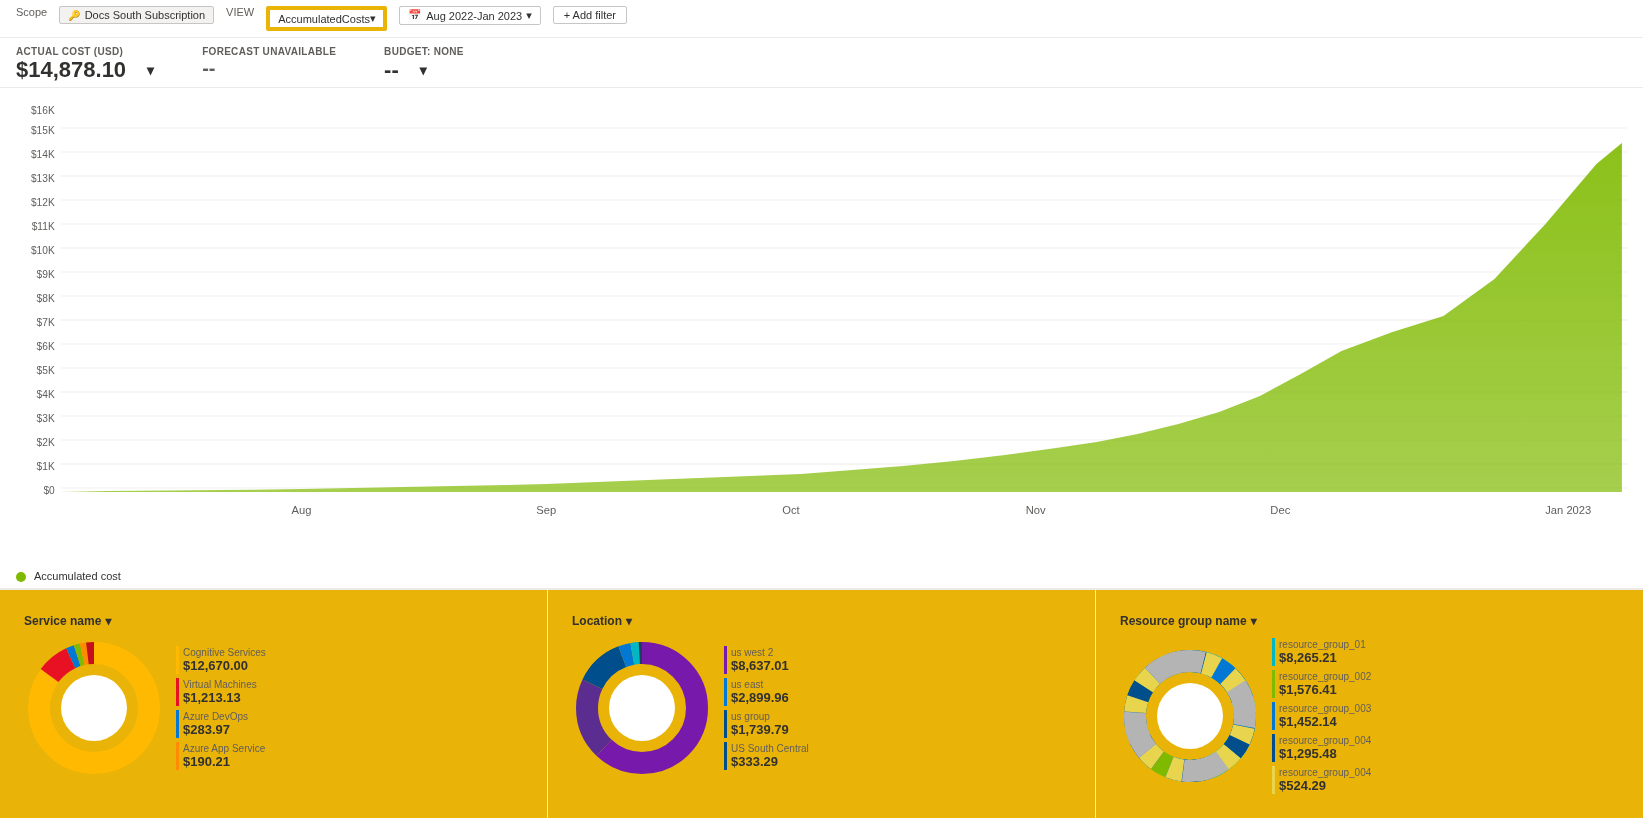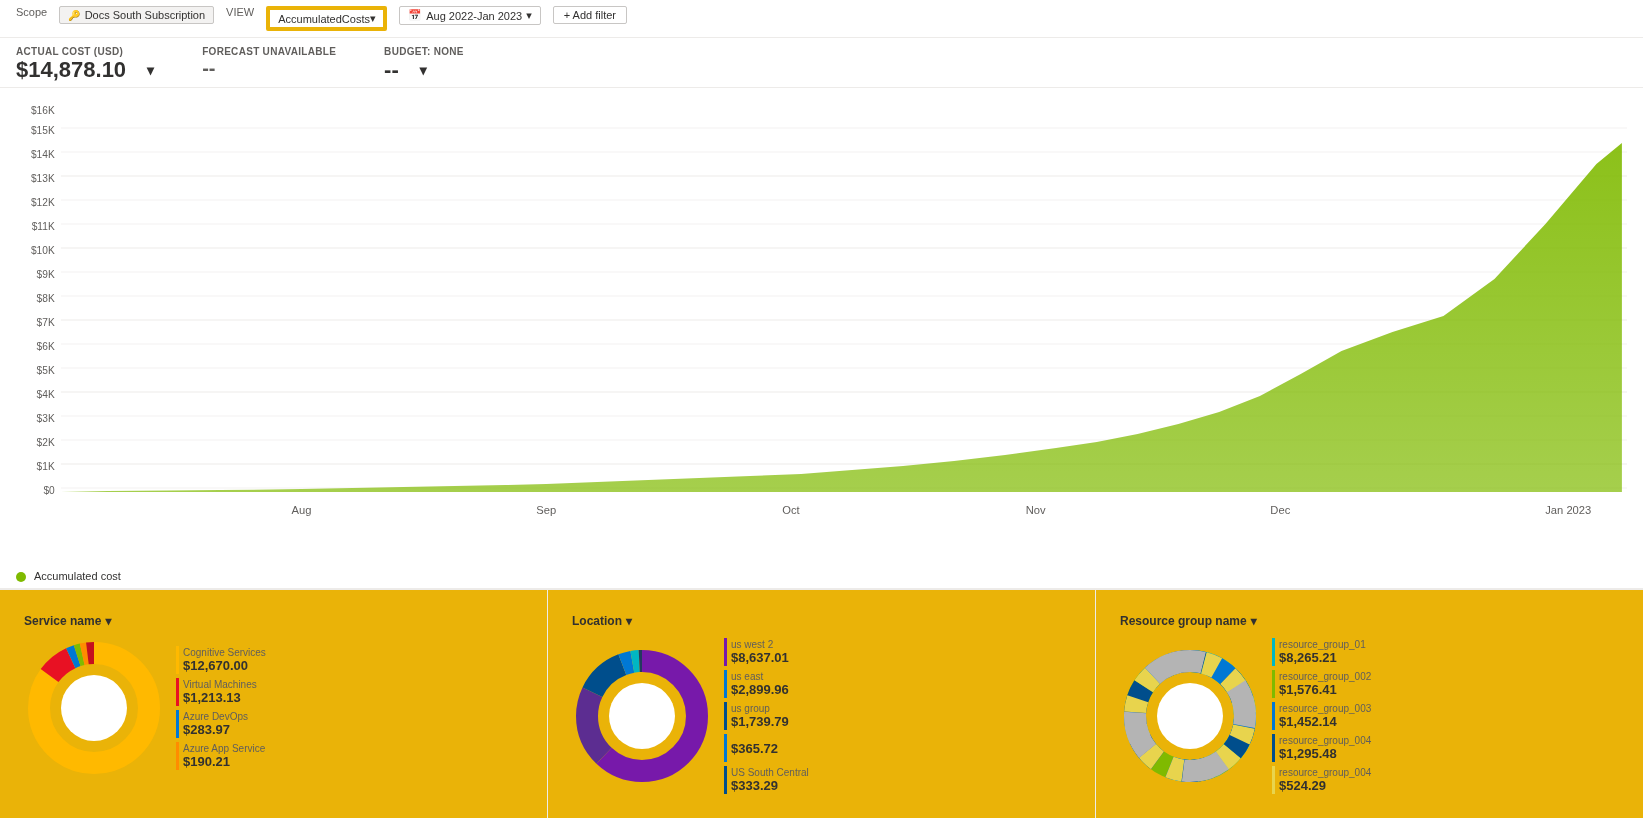--- a/index.html
+++ b/index.html
@@ -453,29 +453,20 @@
           <div class="legend-item-row">
             <div class="legend-color-bar" style="background:#004e8c;"></div>
             <div class="legend-item-text">
               <span class="legend-item-name">us group</span>
               <span class="legend-item-value">$1,739.79</span>
             </div>
           </div>
         </div>
         <div class="legend-item">
           <div class="legend-item-row">
-            <div class="legend-color-bar" style="background:#0078d4;"></div>
-            <div class="legend-item-text">
-              <span class="legend-item-name"></span>
-              <span class="legend-item-value">$365.72</span>
-            </div>
-          </div>
-        </div>
-        <div class="legend-item">
-          <div class="legend-item-row">
             <div class="legend-color-bar" style="background:#004e8c;"></div>
             <div class="legend-item-text">
               <span class="legend-item-name">US South Central</span>
               <span class="legend-item-value">$333.29</span>
             </div>
           </div>
         </div>
       </div>
     </div>
   </div>

